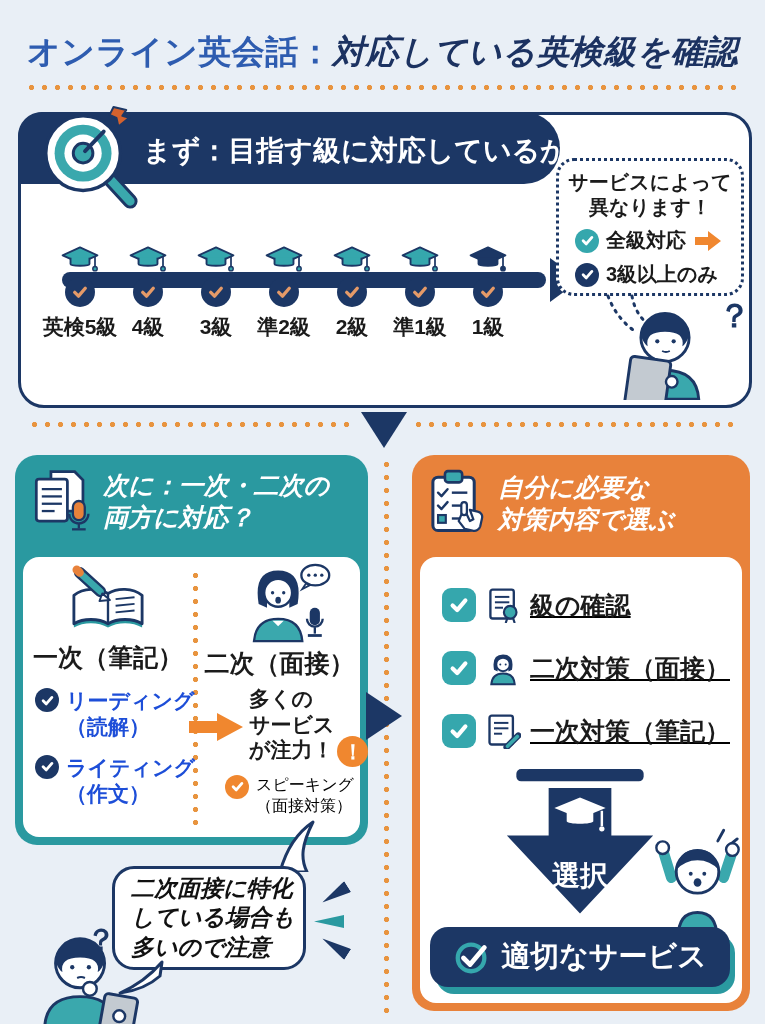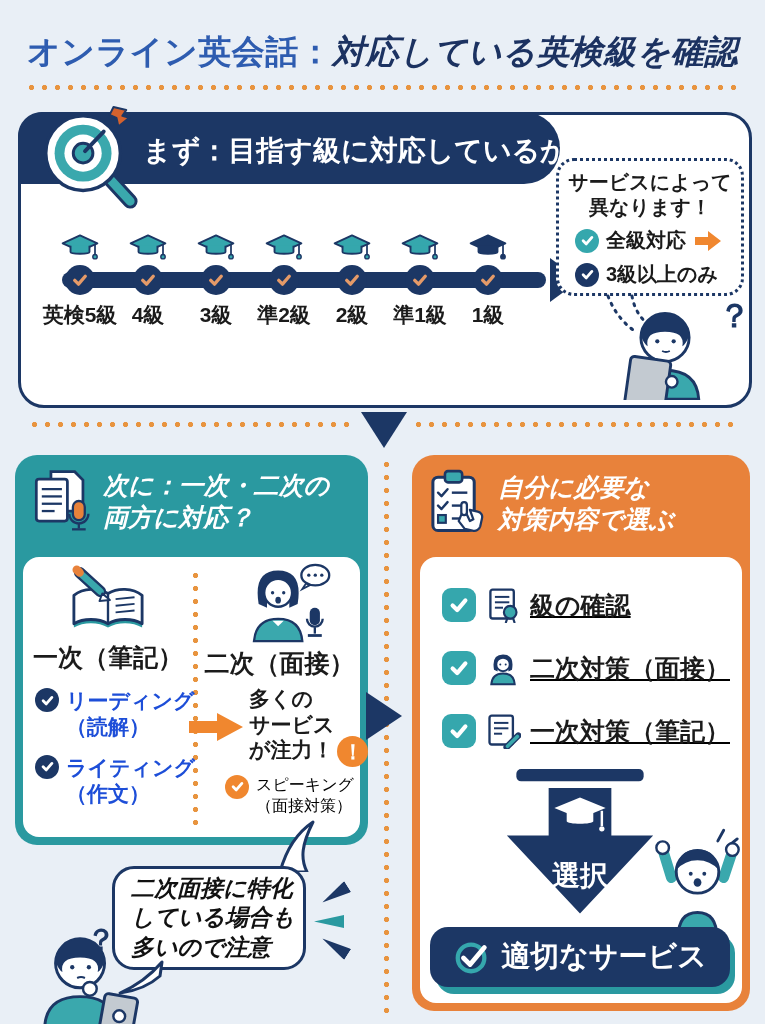--- a/index.html
+++ b/index.html
@@ -15,21 +15,21 @@
   .dots-h{height:7px;background-image:radial-gradient(circle,#e8943f 2.5px,transparent 2.9px);background-size:13px 7px;background-repeat:repeat-x;background-position:left center;}
   .dots-v{width:7px;background-image:radial-gradient(circle,#e8943f 2.5px,transparent 2.9px);background-size:7px 13px;background-repeat:repeat-y;background-position:center top;}
   
   .box1{left:18px;top:112px;width:728px;height:290px;background:#fff;border:3.5px solid #1c3765;border-radius:26px;}
   .box1-header{left:-3.5px;top:-3.5px;width:542px;height:72px;background:#1c3765;border-radius:24px 36px 36px 0;}
   .box1-header-label{left:122px;top:17px;font-size:28px;font-weight:800;color:#fff;white-space:nowrap;}
   .target-icon{left:12px;top:-14px;}
   .timeline{left:25px;top:118px;width:534px;height:112px;}
   .tl-bar{left:16px;right:34px;top:39px;height:16px;background:#1c3765;border-radius:8px;}
   .tl-head{right:0;top:25px;width:0;height:0;border-left:30px solid #1c3765;border-top:22px solid transparent;border-bottom:22px solid transparent;}
-  .tl-items{left:0;top:0;display:flex;text-align:center;}
+  .tl-items{left:0;top:12px;display:flex;text-align:center;}
   .tl-item{width:68px;display:flex;flex-direction:column;align-items:center;}
   .tl-cap{margin-bottom:2px;}
   .tl-check{width:30px;height:30px;border-radius:50%;background:#1c3765;display:flex;align-items:center;justify-content:center;}
   .tl-label{margin-top:6px;font-size:21px;font-weight:800;color:#1b1b1b;white-space:nowrap;}
   
   .bubble1{left:556px;top:158px;width:188px;height:138px;background:#fff;border:3px dotted #1c3765;border-radius:18px;box-sizing:border-box;padding-top:9px;}
   .bubble1-title{ text-align:center;font-size:20px;font-weight:800;color:#1b1b1b;line-height:1.25;}
   .bubble1-row{display:flex;align-items:center;gap:7px;margin:7px 0 0 16px;}
   .chip-check{width:24px;height:24px;border-radius:50%;flex:none;display:flex;align-items:center;justify-content:center;}
   .chip-teal{background:#35a7ad;} .chip-navy{background:#1c3765;}

